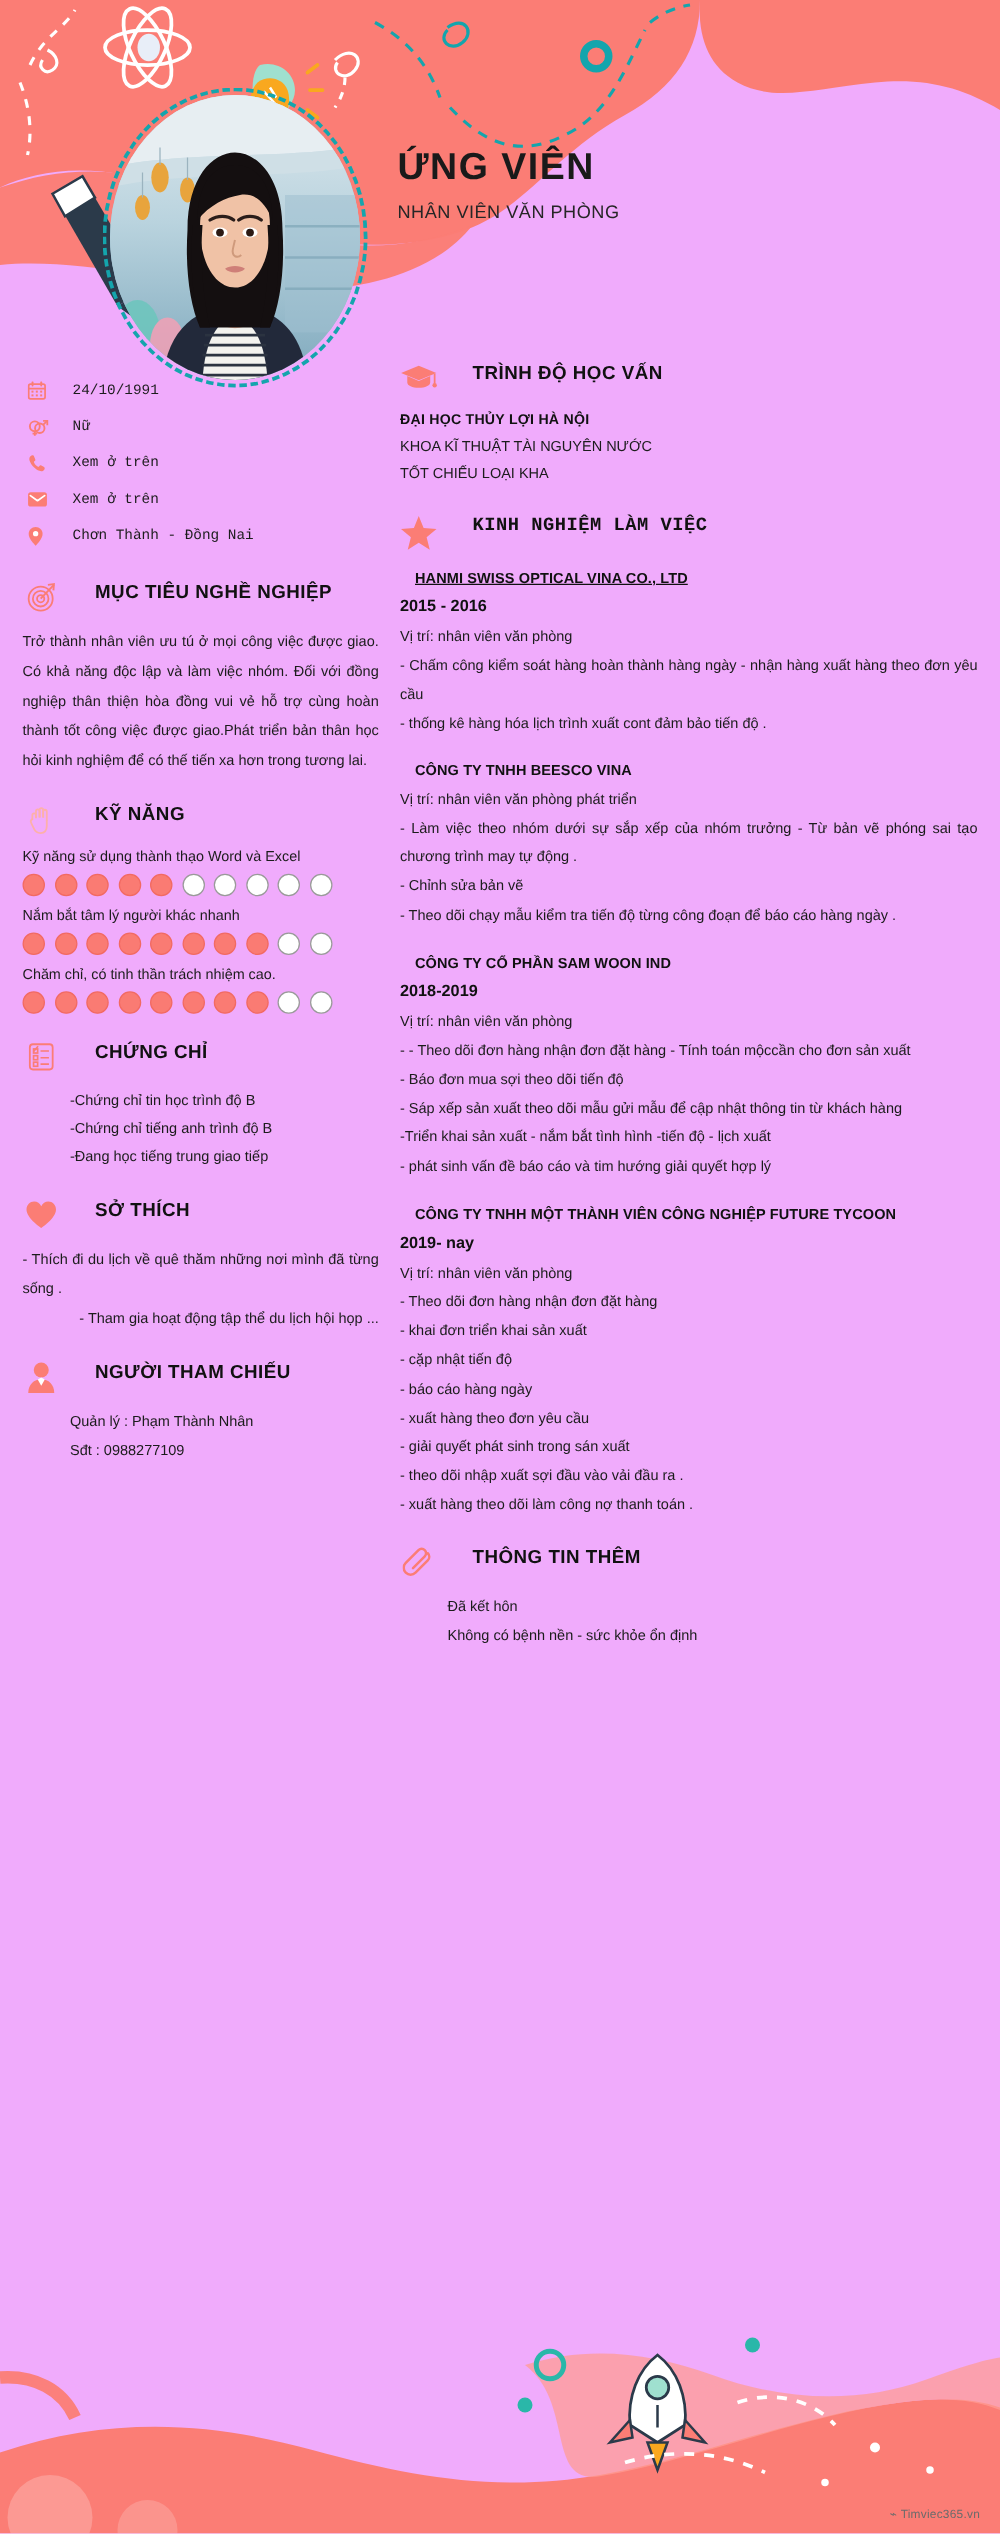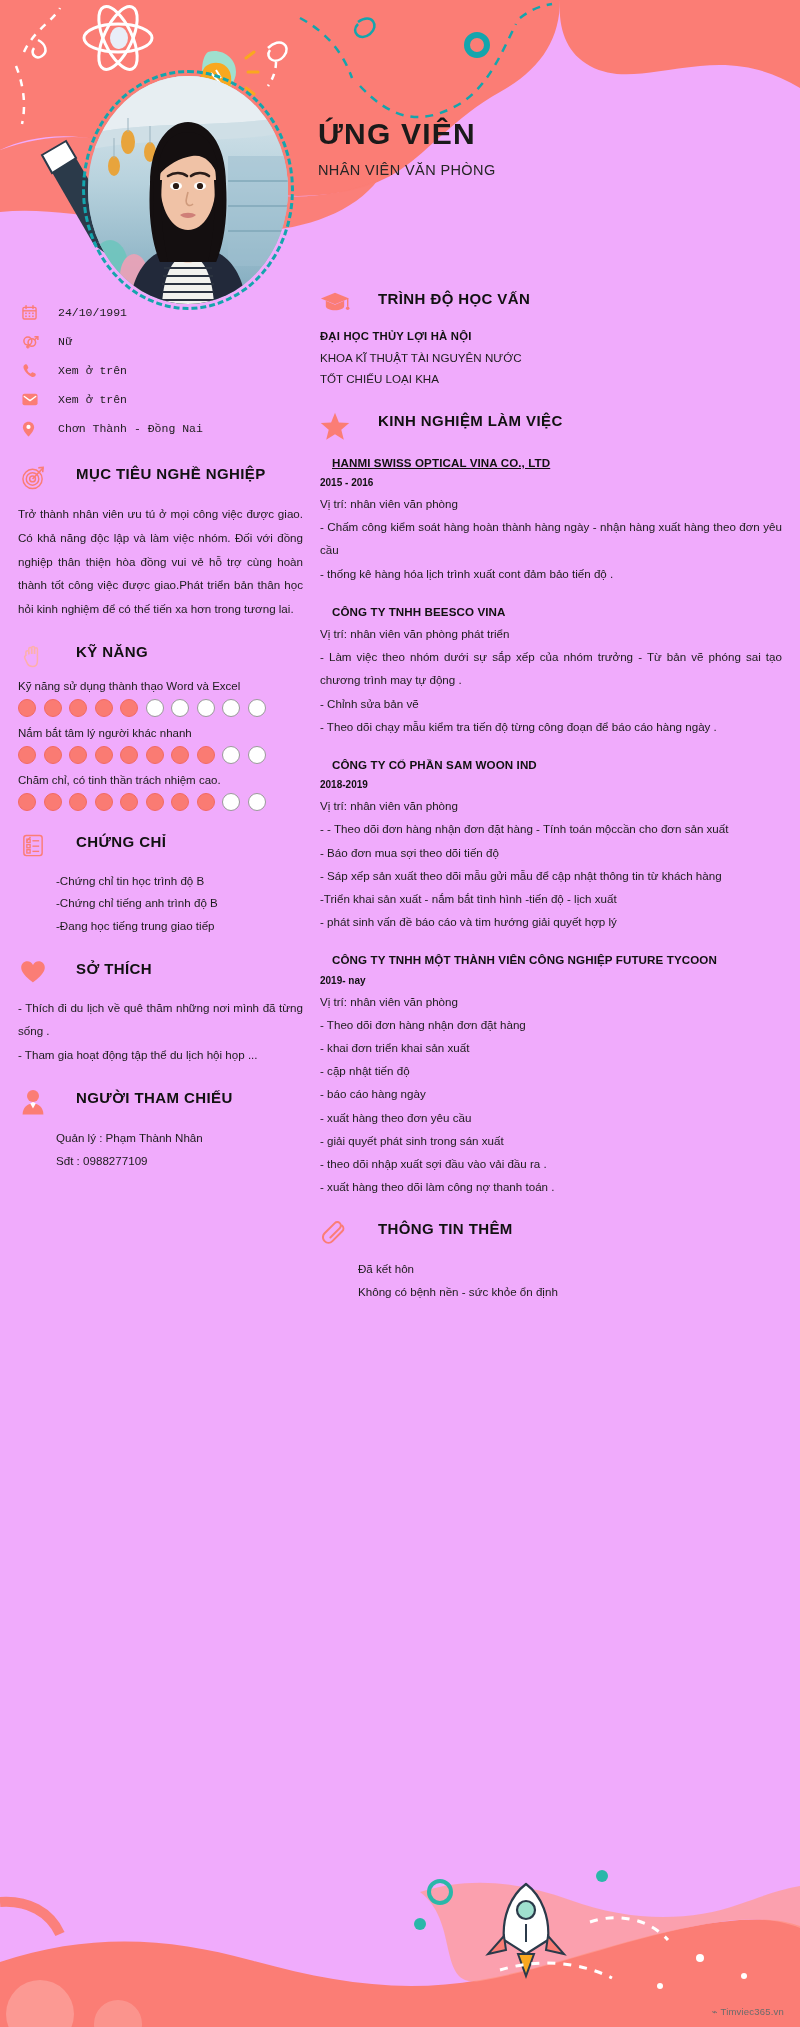--- a/index.html
+++ b/index.html
@@ -176,21 +176,21 @@
   .job-name {
     font-size: 11.6px;
     font-weight: bold;
     color: #111;
     letter-spacing: 0.1px;
     line-height: 1.75;
     padding-left: 12px;
   }
   .job-name.ul { text-decoration: underline; }
   .job-years {
-    font-size: 10px;
+    font-size: 13px;
     font-weight: bold;
     color: #111;
     line-height: 1.9;
   }
   .job-pos {
     font-size: 11.6px;
     color: #1c1c1c;
     line-height: 2.0;
   }
   .job-bul {
@@ -539,21 +539,21 @@
           <svg width="26" height="24" viewBox="0 0 26 24">
             <path d="M13,22.4 C13,22.4 1.2,14.6 1.2,7.6 C1.2,3.8 4,1.2 7.3,1.2
                      C9.9,1.2 11.9,2.8 13,5 C14.1,2.8 16.1,1.2 18.7,1.2
                      C22,1.2 24.8,3.8 24.8,7.6 C24.8,14.6 13,22.4 13,22.4 Z" fill="#fb7d75"></path>
           </svg>
         </span>
         <span class="sec-title">SỞ THÍCH</span>
       </div>
       <div class="body-justify">
         <div>- Thích đi du lịch về quê thăm những nơi mình đã từng sống .</div>
-        <div style="text-align:left">- Tham gia hoạt động tập thể du lịch hội họp ...</div>
+        <div style="text-align:right">- Tham gia hoạt động tập thể du lịch hội họp ...</div>
       </div>
 
       <div class="sec-head">
         <span class="sec-ico">
           <svg width="24" height="26" viewBox="0 0 24 26">
             <circle cx="12" cy="7" r="6" fill="#fb7d75"></circle>
             <path d="M1.6,25.4 C1.6,18.6 6.2,14.4 12,14.4 C17.8,14.4 22.4,18.6 22.4,25.4 Z" fill="#fb7d75"></path>
             <path d="M9.2,14.6 L12,19.6 L14.8,14.6 L12,13 Z" fill="#ffffff"></path>
           </svg>
         </span>
@@ -578,21 +578,21 @@
           </svg>
         </span>
         <span class="sec-title">TRÌNH ĐỘ HỌC VẤN</span>
       </div>
       <div style="margin-top:4px;">
         <div class="edu-strong">ĐẠI HỌC THỦY LỢI HÀ NỘI</div>
         <div class="edu-line">KHOA KĨ THUẬT TÀI NGUYÊN NƯỚC</div>
         <div class="edu-line">TỐT CHIẾU LOẠI KHA</div>
       </div>
 
-      <div class="sec-head" style="">
+      <div class="sec-head" style="font-family:Liberation Mono, monospace;">
         <span class="sec-ico">
           <svg width="30" height="29" viewBox="0 0 30 29">
             <path d="M15,0.8 L18.9,10.4 L29.2,11.1 L21.3,17.8 L23.8,27.8
                      L15,22.2 L6.2,27.8 L8.7,17.8 L0.8,11.1 L11.1,10.4 Z" fill="#fb7d75"></path>
           </svg>
         </span>
         <span class="sec-title">KINH NGHIỆM LÀM VIỆC</span>
       </div>
 
       <div style="margin-top:2px;">

